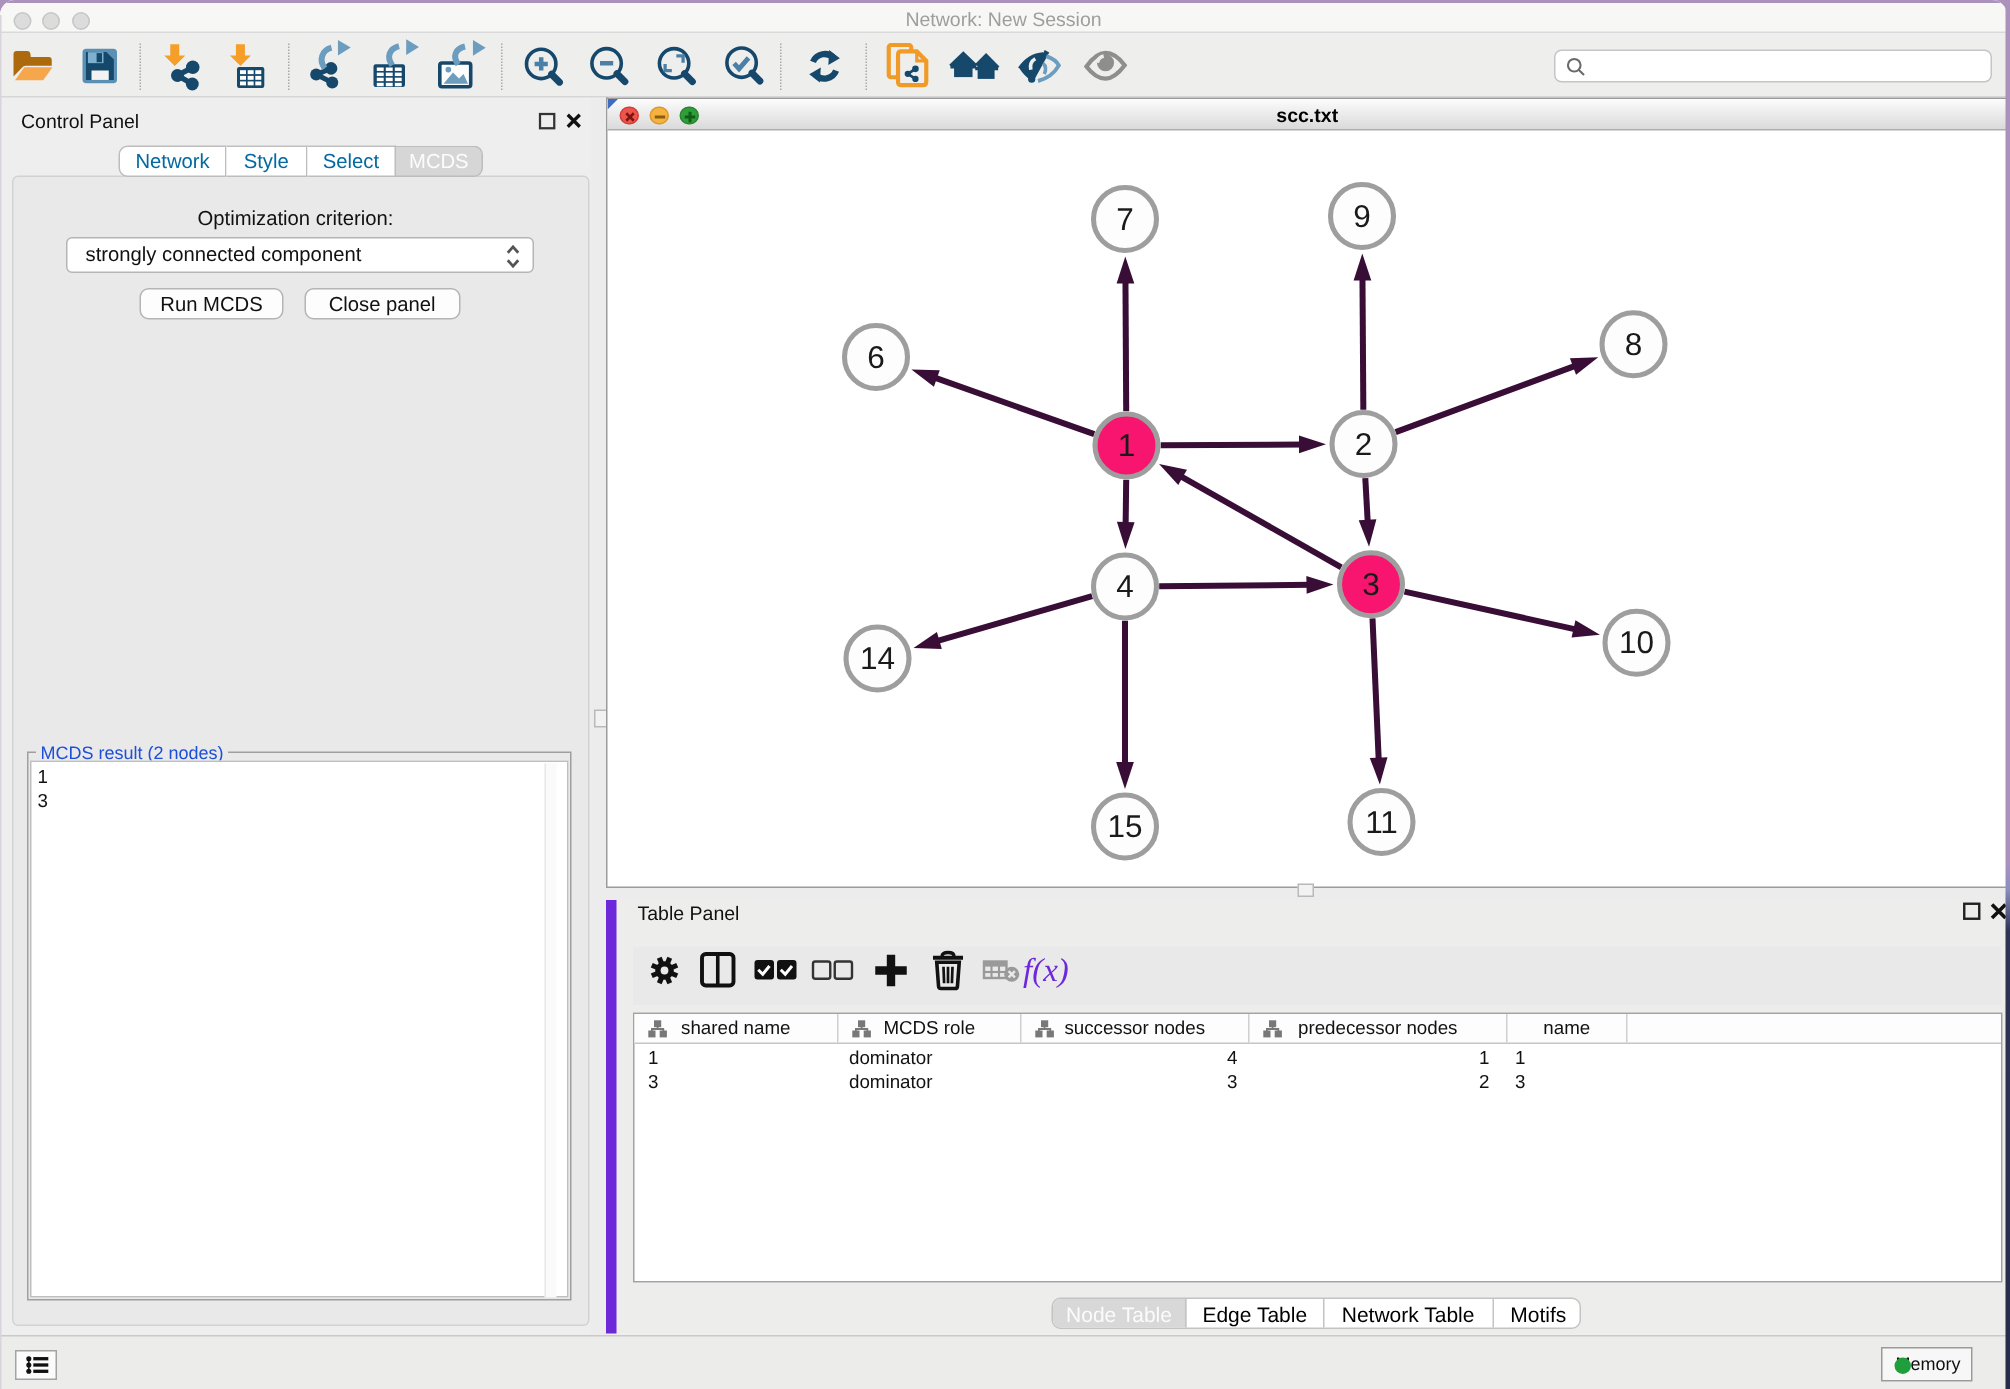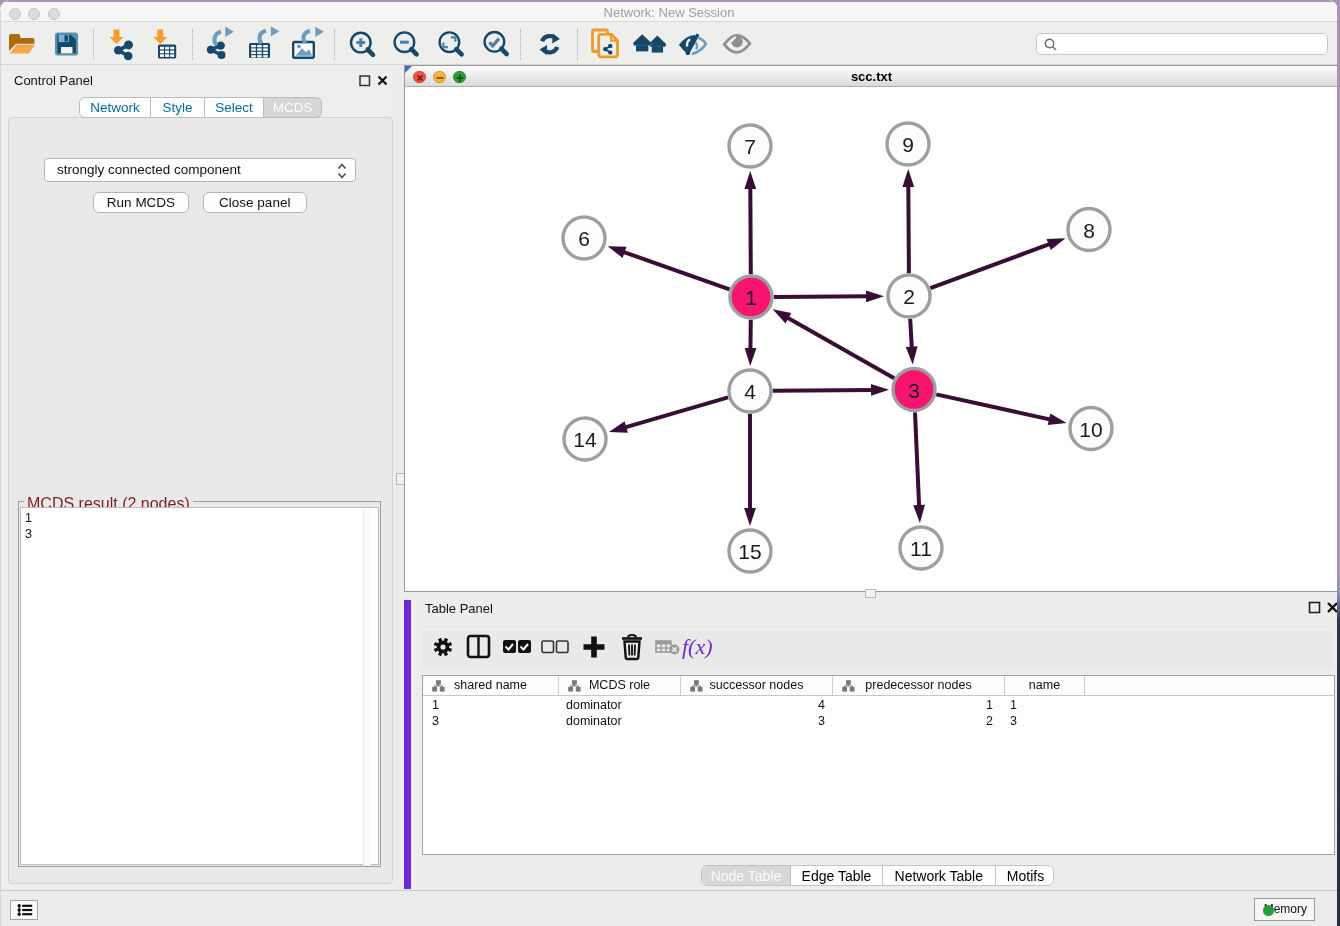--- a/index.html
+++ b/index.html
@@ -12,21 +12,21 @@
 .sep{position:absolute;top:6px;height:31px;width:0;border-left:1px dotted #a9a9a9}
 
 #cpanel{position:absolute;left:0;top:66px;width:394px;height:824px;background:#eeeeee}
 #cpanel h1{font-size:13px;font-weight:normal;color:#111;position:absolute;left:14px;top:7px}
 #cp-content{position:absolute;left:8px;top:51px;width:385px;height:767px;background:#e9e9e9;border:1px solid #d2d2d2;border-radius:4px}
 .tab{position:absolute;top:31px;height:21px;background:#fff;border:1px solid #bdbdbd;border-left:none;font-size:13.5px;color:#0369a1;text-align:center;line-height:20px;z-index:3}
 #optlab{position:absolute;left:0;top:72px;width:394px;text-align:center;font-size:13.5px;color:#111}
 #dropdown{position:absolute;left:44px;top:92px;width:312px;height:24px;background:#fff;border:1px solid #b5b5b5;border-radius:4px;font-size:13.5px;line-height:22px;padding-left:12px;color:#111}
 .btn{position:absolute;top:126px;height:21px;background:#fdfdfd;border:1px solid #b5b5b5;border-radius:6px;font-size:13.5px;color:#111;text-align:center;line-height:19px}
 #groupbox{position:absolute;left:18px;top:435px;width:363px;height:366px;border:1px solid #9f9f9f}
-#grouptitle{position:absolute;left:5px;top:-7px;background:#e9e9e9;font-size:16px;padding:0 3px;color:#7f1d1d}
+#grouptitle{position:absolute;left:5px;top:-7px;background:#e9e9e9;font-size:12px;padding:0 3px;color:#1d4ed8}
 #groupinner{position:absolute;left:1px;top:5px;width:359px;height:358px;background:#fff;border:1px solid #bfbfbf;font-size:12.5px;line-height:16px;padding:2px 0 0 4px;color:#111}
 #groupscroll{position:absolute;right:7px;top:1px;width:8px;height:356px;background:#fafafa;border-left:1px solid #e8e8e8}
 
 #vdivider{position:absolute;left:394px;top:66px;width:10px;height:824px;background:#ececec}
 #vhandle{position:absolute;left:396px;top:473px;width:10px;height:12px;background:#f2f2f2;border:1px solid #b9b9b9}
 #netframe{position:absolute;left:404px;top:65px;width:934px;height:527px;background:#fff;border:1px solid #9b9b9b;border-right:none}
 #nettitle{position:absolute;left:0;top:0;width:100%;height:21px;background:linear-gradient(180deg,#fcfcfc,#dadada);border-bottom:1px solid #adadad}
 #netname{position:absolute;left:0;top:3px;width:100%;text-align:center;font-size:13px;font-weight:bold;color:#000}
 .tl{position:absolute;top:4.5px;width:12.5px;height:12.5px;border-radius:50%}
 #hdivider{position:absolute;left:404px;top:592px;width:934px;height:8px;background:#ececec}
@@ -182,20 +182,21 @@
     <h1>Control Panel</h1>
     <svg width="34" height="14" style="position:absolute;left:357px;top:8px">
         <rect x="3" y="2" width="9.5" height="9.5" fill="none" stroke="#333" stroke-width="1.5"></rect>
         <path d="M21.5 2.5 L29.5 10.5 M29.5 2.5 L21.5 10.5" stroke="#111" stroke-width="2.2"></path>
       </svg>
     <div class="tab" style="left:78.8px;width:72.5px;border-left:1px solid #bdbdbd;border-radius:6px 0 0 6px">Network</div>
     <div class="tab" style="left:151.3px;width:53.3px">Style</div>
     <div class="tab" style="left:204.6px;width:59.7px">Select</div>
     <div class="tab" style="left:264.3px;width:57.5px;background:#d6d6d6;color:#fcfcfc;border-radius:0 6px 6px 0">MCDS</div>
     <div id="cp-content"></div>
+    <div id="optlab">Optimization criterion:</div>
     <div id="dropdown">strongly connected component
       <svg width="12" height="16" style="position:absolute;right:7px;top:3.5px">
           <path d="M2.5 5.5 L6 1.5 L9.5 5.5 M2.5 10.5 L6 14.5 L9.5 10.5" fill="none" stroke="#555" stroke-width="1.8"></path>
         </svg>
     </div>
     <div class="btn" style="left:93px;width:96px">Run MCDS</div>
     <div class="btn" style="left:203px;width:103.5px">Close panel</div>
     <div id="groupbox">
       <div id="grouptitle">MCDS result (2 nodes)</div>
       <div id="groupinner">1<br>3<div id="groupscroll"></div></div>

